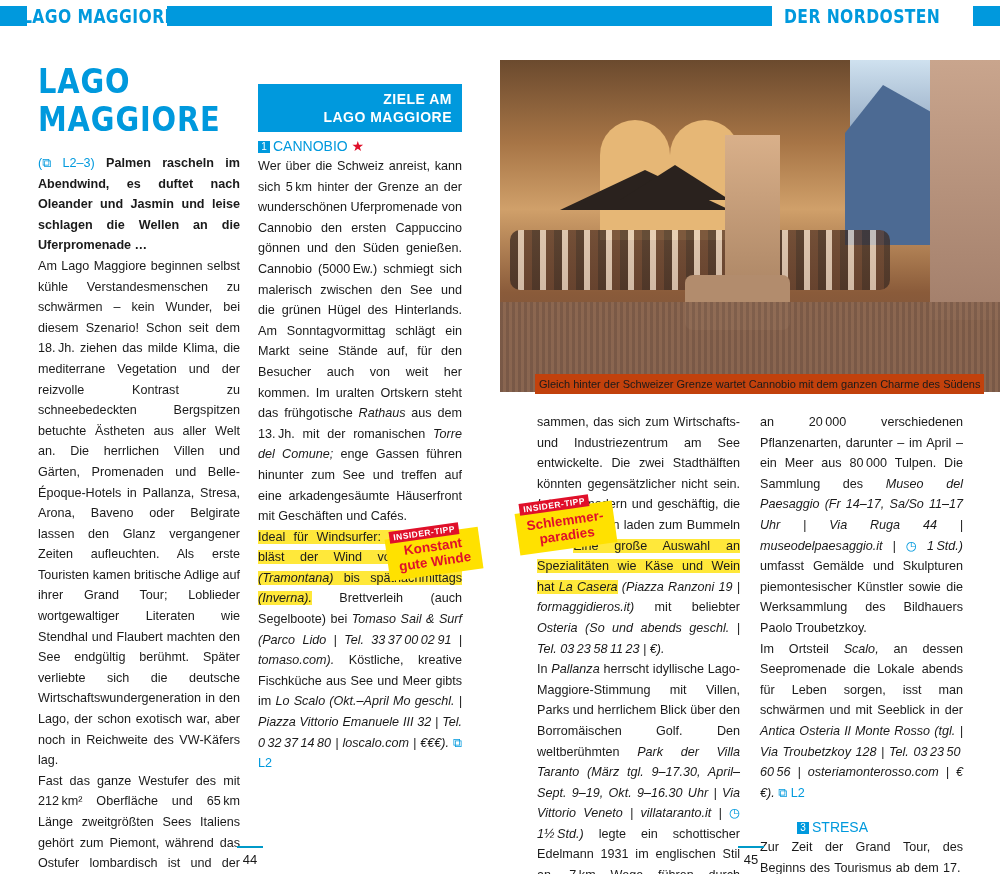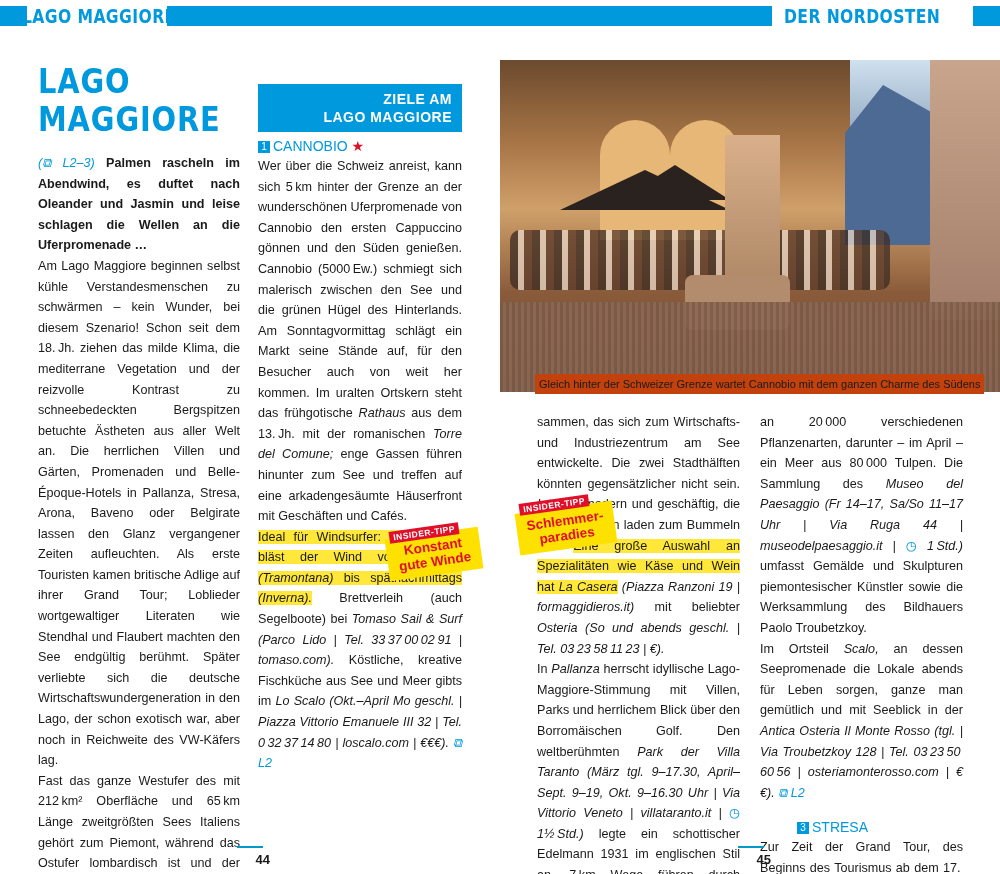--- a/index.html
+++ b/index.html
@@ -6,21 +6,21 @@
   body { width:1000px; height:874px; position:relative; overflow:hidden;
          font-family:"Liberation Sans", sans-serif; color:#1a1a1a; }
   .hdr-bar { position:absolute; top:6px; height:20px; background:#0099dd; }
   .hdr-title { position:absolute; top:2px; font-family:"DejaVu Sans", sans-serif; font-weight:bold;
                color:#0099dd; font-size:19px; letter-spacing:0.5px; line-height:28px; transform:scaleX(0.82); }
   .col { position:absolute; font-size:12.6px; line-height:20.6px; text-align:justify; }
   .col p { margin:0; }
   .main-title { position:absolute; left:38px; top:62px; font-family:"DejaVu Sans", sans-serif; font-weight:bold;
                 color:#0099dd; font-size:34px; line-height:38px; transform:scaleX(0.85); transform-origin:left top; letter-spacing:1px; }
   .lead { font-weight:bold; }
-  .ref { color:#0099dd; font-style:italic; font-weight:normal; }
+  .ref { color:#0099dd; font-weight:normal; }
   .it { font-style:italic; }
   .hl { background:#ffe83a; }
   .sect-box { background:#0099dd; color:#fff; font-weight:bold; font-size:14px; line-height:18px; padding:6px 10px;
               letter-spacing:0.5px; margin:10px 0 4px 0; text-align:left; }
   .sub-head { color:#0099dd; font-weight:normal; font-size:14px; margin:10px 0 0 0; text-align:left; line-height:20px;}
   .sub-head .num { display:inline-block; background:#0099dd; color:#fff; font-size:10px; width:12px; height:12px; line-height:12px;
                    text-align:center; margin-right:3px; vertical-align:1px; }
   .star { color:#e0102a; }
   .clock { color:#0099dd; }
   .photo { position:absolute; left:500px; top:60px; width:500px; height:332px; overflow:hidden;
@@ -34,21 +34,21 @@
   .photo .fountain { position:absolute; left:225px; top:75px; width:55px; height:180px; background:linear-gradient(#d9b08a,#a68060); }
   .photo .basin { position:absolute; left:185px; top:215px; width:105px; height:55px; border-radius:8px; background:#b28c6d; }
   .photo .ground { position:absolute; left:0; bottom:0; width:100%; height:90px; background:repeating-linear-gradient(90deg,#7a5a48 0 3px,#8c6852 3px 6px); opacity:0.9; }
   .photo .crowd { position:absolute; left:10px; top:170px; width:380px; height:60px;
                   background:repeating-linear-gradient(90deg,#3b2a22 0 8px,#e8d8c8 8px 14px,#5a3a2a 14px 22px); opacity:0.75; border-radius:10px; }
   .caption { position:absolute; left:535px; top:374px; background:#c2410c; font-size:11px; padding:2px 4px; line-height:16px; }
   .tip { position:absolute; }
   .tip .tag { position:absolute; background:#e0102a; color:#fff; font-size:8.5px; font-weight:bold; padding:1px 4px; letter-spacing:0.5px; transform:rotate(-8deg); white-space:nowrap; }
   .tip .bubble { position:absolute; background:#ffe100; color:#e0102a; font-weight:bold; text-align:center; font-size:13.5px; line-height:15px;
                  transform:rotate(-8deg); padding:6px 8px; }
-  .page-num { position:absolute; top:852px; font-weight:bold; font-size:13px; width:40px; text-align:right; }
+  .page-num { position:absolute; top:852px; font-weight:normal; font-size:13px; width:40px; text-align:center; }
   .page-rule { position:absolute; top:846px; height:2px; width:26px; background:#0099c8; }
 </style>
 </head>
 <body>
 
 <div class="hdr-bar" style="left:0;width:27px;"></div>
 <div class="hdr-title" style="left:22px;transform-origin:left center;">LAGO MAGGIORE</div>
 <div class="hdr-bar" style="left:167px;width:605px;"></div>
 <div class="hdr-title" style="left:784px;transform-origin:left center;">DER NORDOSTEN</div>
 <div class="hdr-bar" style="left:973px;width:27px;"></div>
@@ -127,21 +127,21 @@
     <div>paradies</div>
   </div>
   <div class="tag" style="left:4px;top:2px;">INSIDER-TIPP</div>
 </div>
 
 <div class="col" style="left:760px;top:412px;width:203px;">
   <p>
     <span>an 20 000 verschiedenen Pflanzenarten, darunter – im April – ein Meer aus 80 000 Tulpen. Die Sammlung des </span><span class="it">Museo del Paesaggio (Fr 14–17, Sa/So 11–17 Uhr | Via Ruga 44 | museodelpaesaggio.it | </span><span class="clock">◷</span><span class="it"> 1 Std.)</span><span> umfasst Gemälde und Skulpturen piemontesischer Künstler sowie die Werksammlung des Bildhauers Paolo Troubetzkoy.</span>
   </p>
   <p>
-    <span>Im Ortsteil </span><span class="it">Scalo,</span><span> an dessen Seepromenade die Lokale abends für Leben sorgen, ganze man gemütlich und mit Seeblick in der </span><span class="it">Antica Osteria Il Monte Rosso (tgl. | Via Troubetzkoy 128 | Tel. 03 23 50 60 56 | osteriamonterosso.com | €€).</span><span class="ref"> ⧉ L2</span>
+    <span>Im Ortsteil </span><span class="it">Scalo,</span><span> an dessen Seepromenade die Lokale abends für Leben sorgen, isst man schwärmen und mit Seeblick in der </span><span class="it">Antica Osteria Il Monte Rosso (tgl. | Via Troubetzkoy 128 | Tel. 03 23 50 60 56 | osteriamonterosso.com | €€).</span><span class="ref"> ⧉ L2</span>
   </p>
   <div class="sub-head" style="margin-top:14px;padding-left:37px;">
     <span class="num">3</span><span>STRESA</span>
   </div>
   <p>Zur Zeit der Grand Tour, des Beginns des Tourismus ab dem 17. Jh., kamen viele Reisende über den Simplonpass nach Italien. Stresa (5000 Ew.) entwickelte sich zum Zentrum des feinen</p>
 </div>
 
 <div class="page-rule" style="left:738px;"></div>
 <div class="page-num" style="left:731px;">45</div>
 

